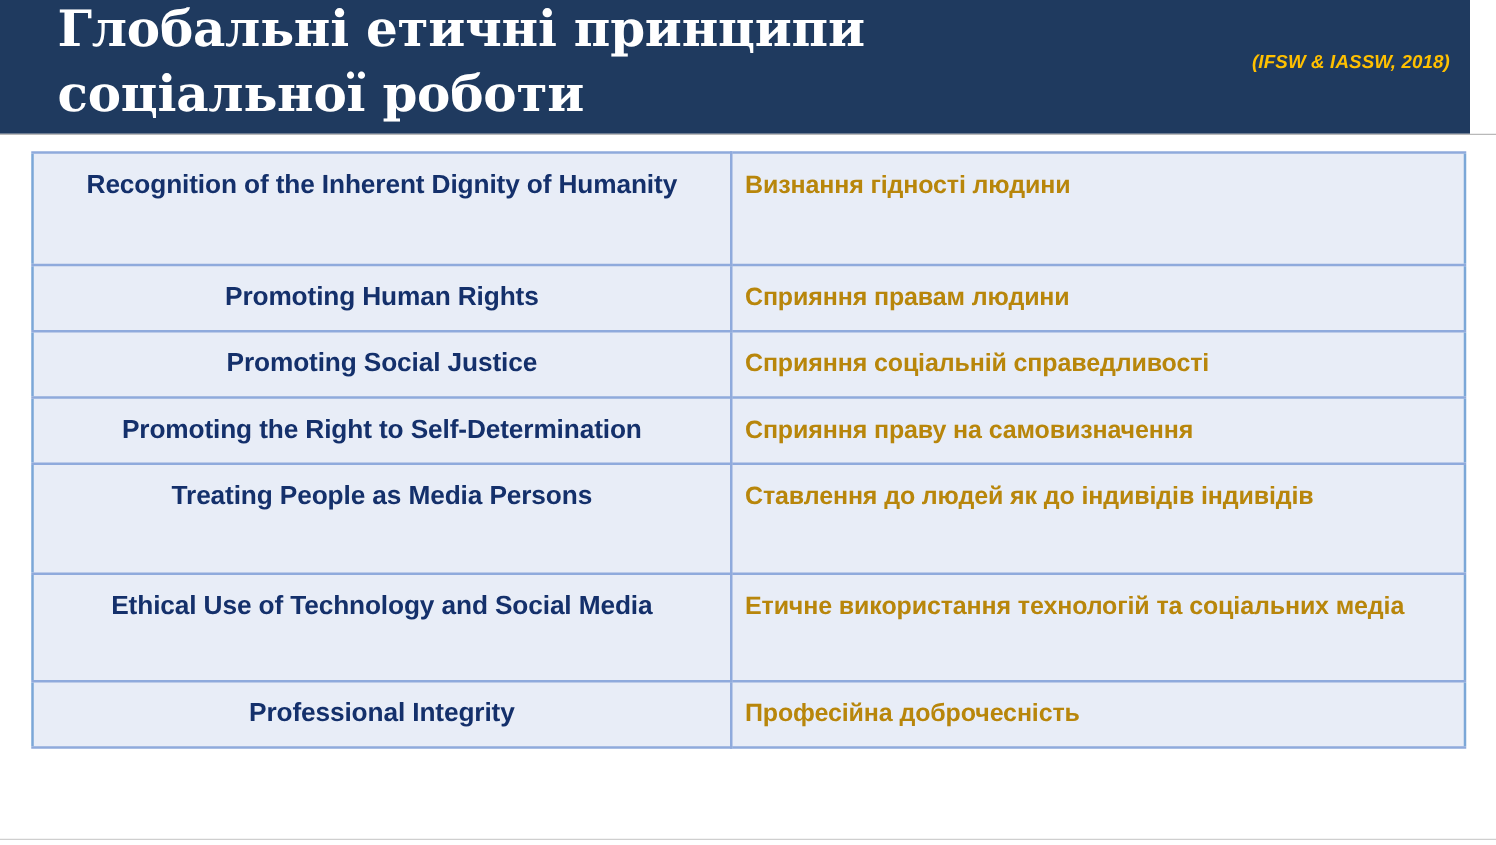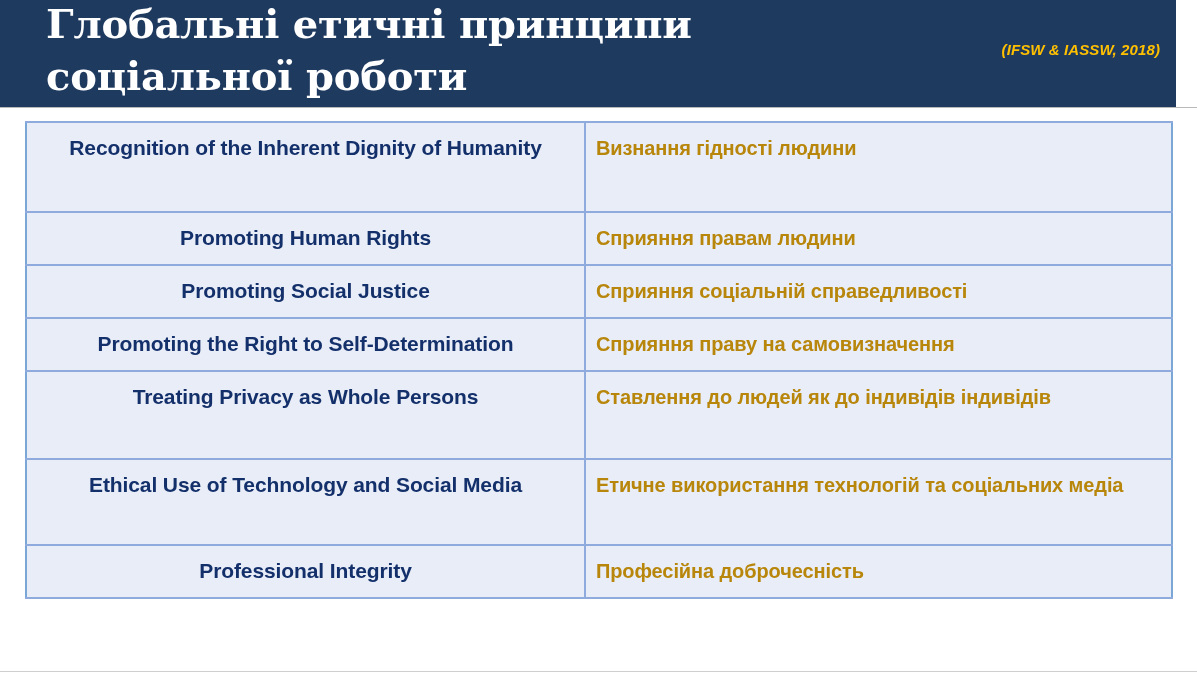--- a/index.html
+++ b/index.html
@@ -145,21 +145,21 @@
       </tr>
       <tr data-h="std">
         <td class="col-en">Promoting Social Justice</td>
         <td class="col-uk">Сприяння соціальній справедливості</td>
       </tr>
       <tr data-h="std">
         <td class="col-en">Promoting the Right to Self-Determination</td>
         <td class="col-uk">Сприяння праву на самовизначення</td>
       </tr>
       <tr data-h="tall3">
-        <td class="col-en">Treating Privacy as Whole Persons</td>
+        <td class="col-en">Treating People as Media Persons</td>
         <td class="col-uk">Ставлення до людей як до індивідів індивідів</td>
       </tr>
       <tr data-h="tall4">
         <td class="col-en">Ethical Use of Technology and Social Media</td>
         <td class="col-uk">Етичне використання технологій та соціальних медіа</td>
       </tr>
       <tr data-h="last">
         <td class="col-en">Professional Integrity</td>
         <td class="col-uk">Професійна доброчесність</td>
       </tr>

